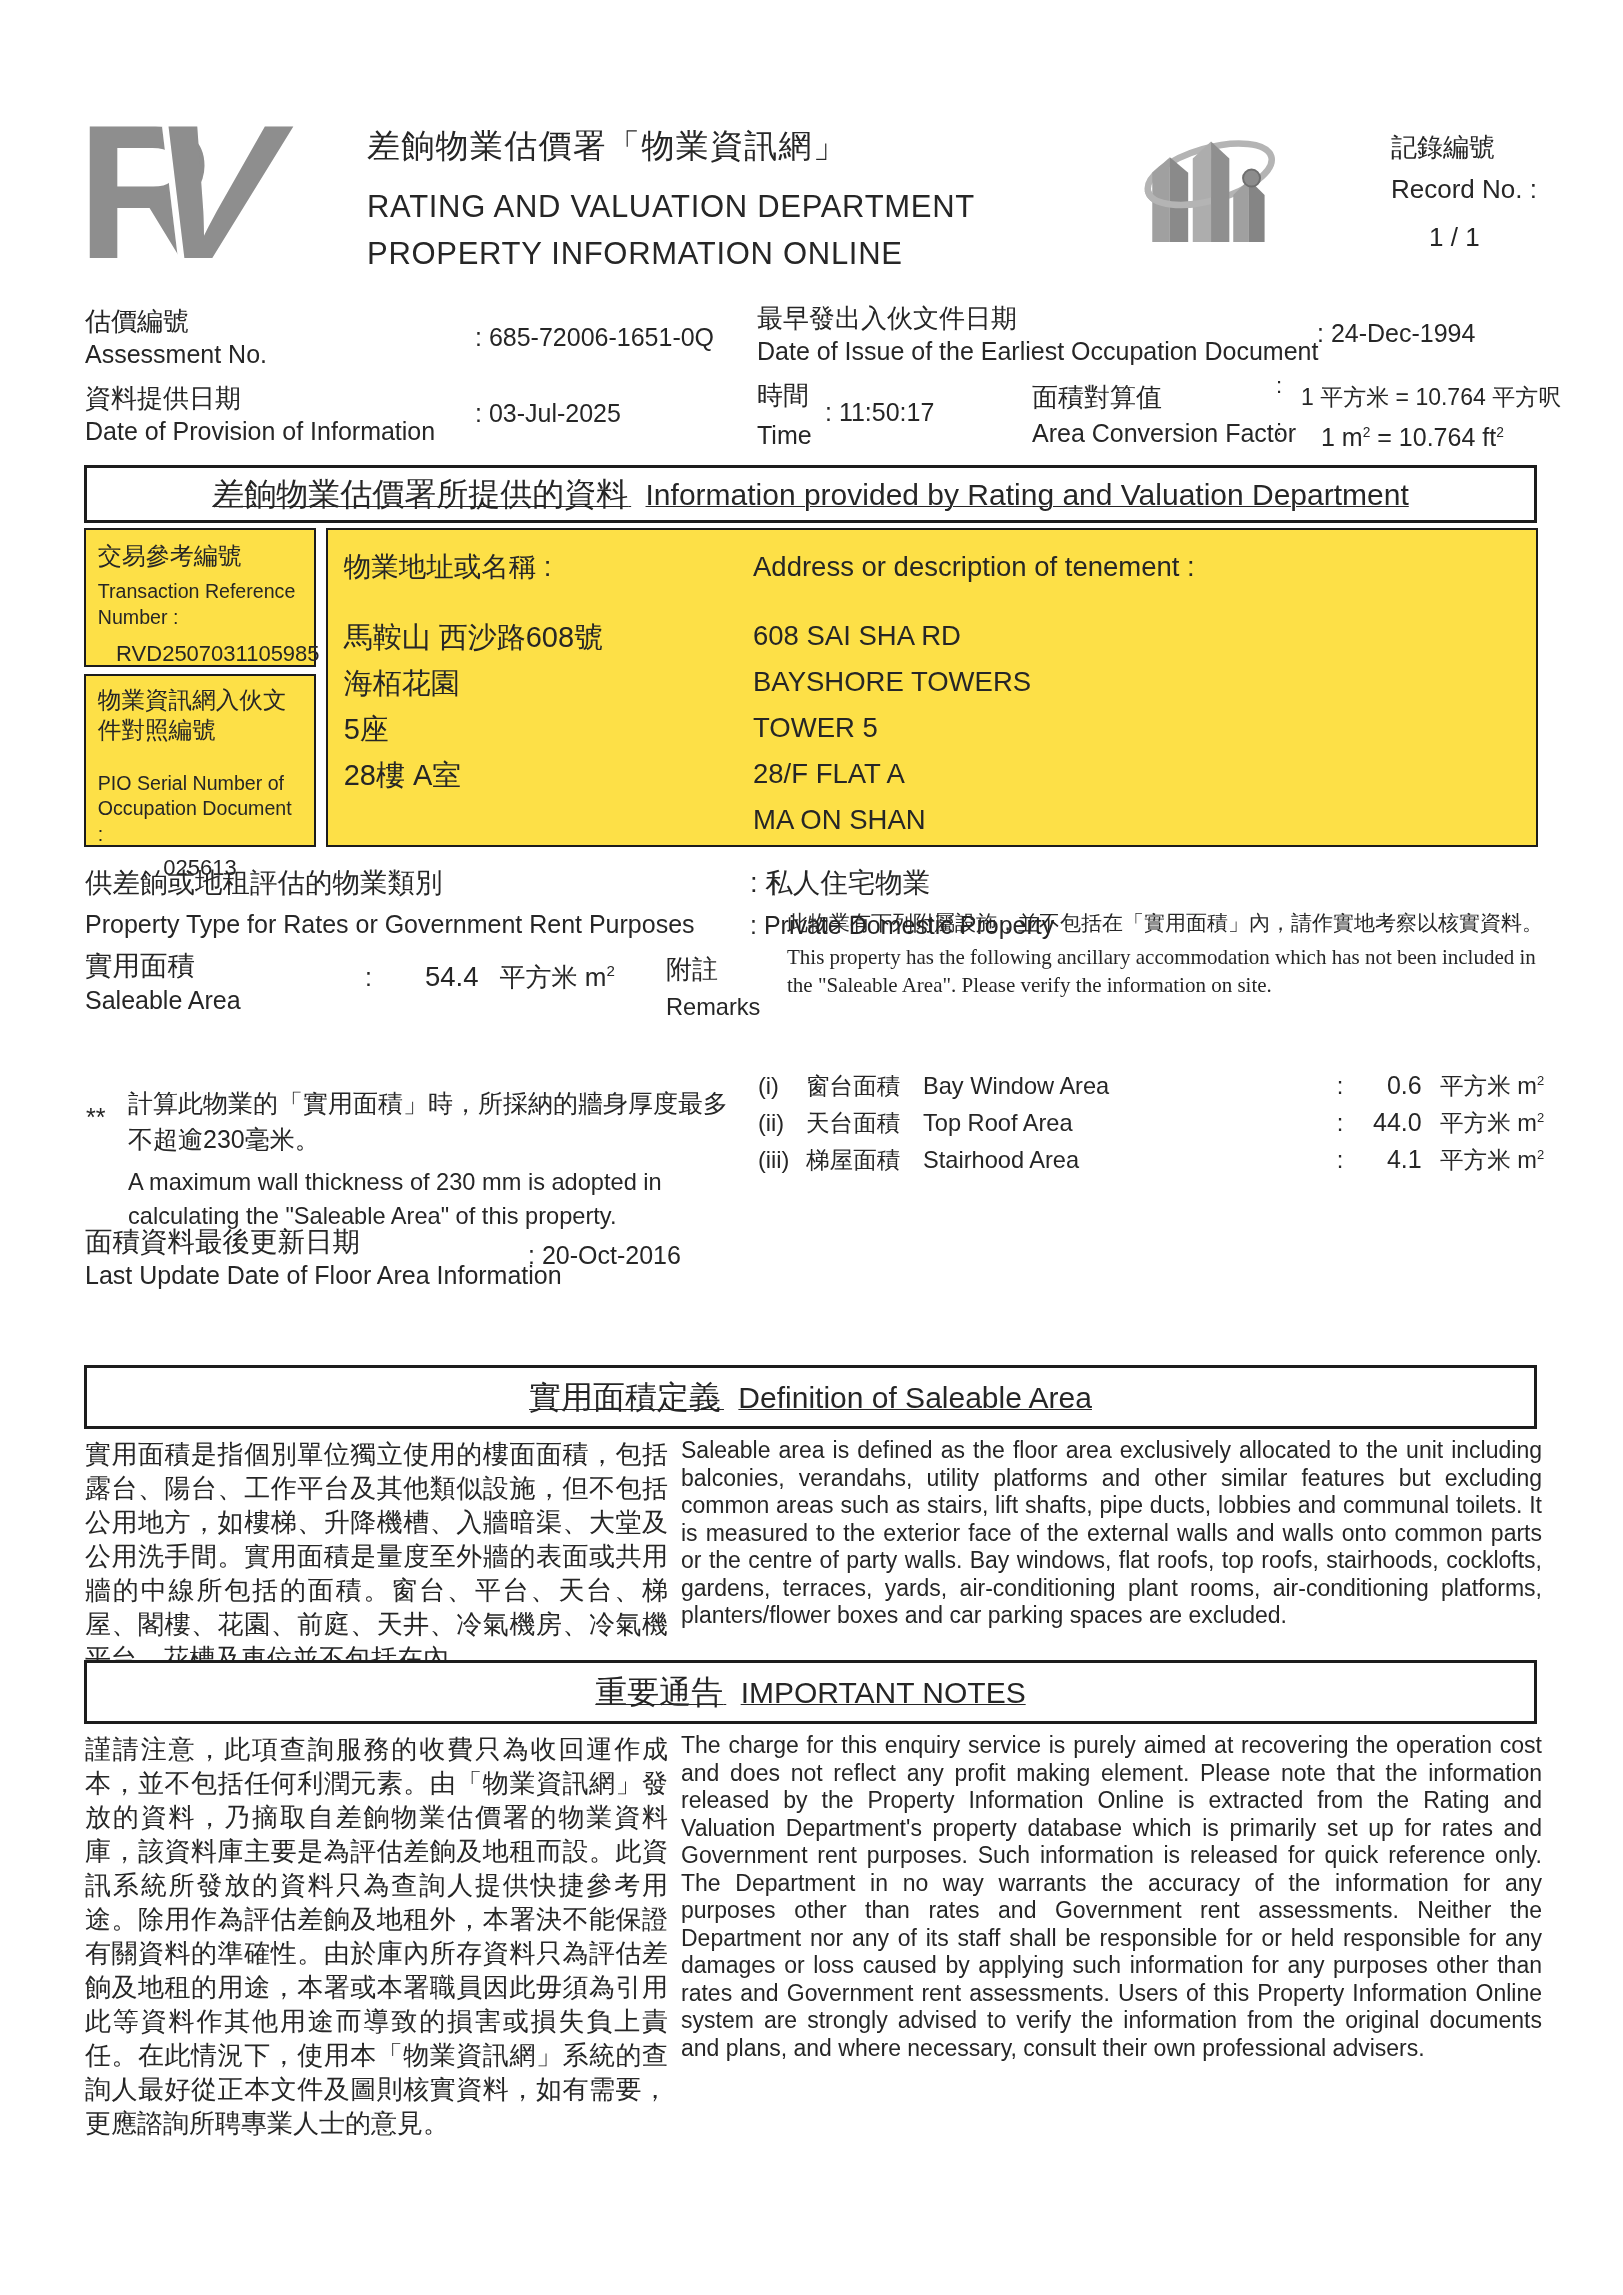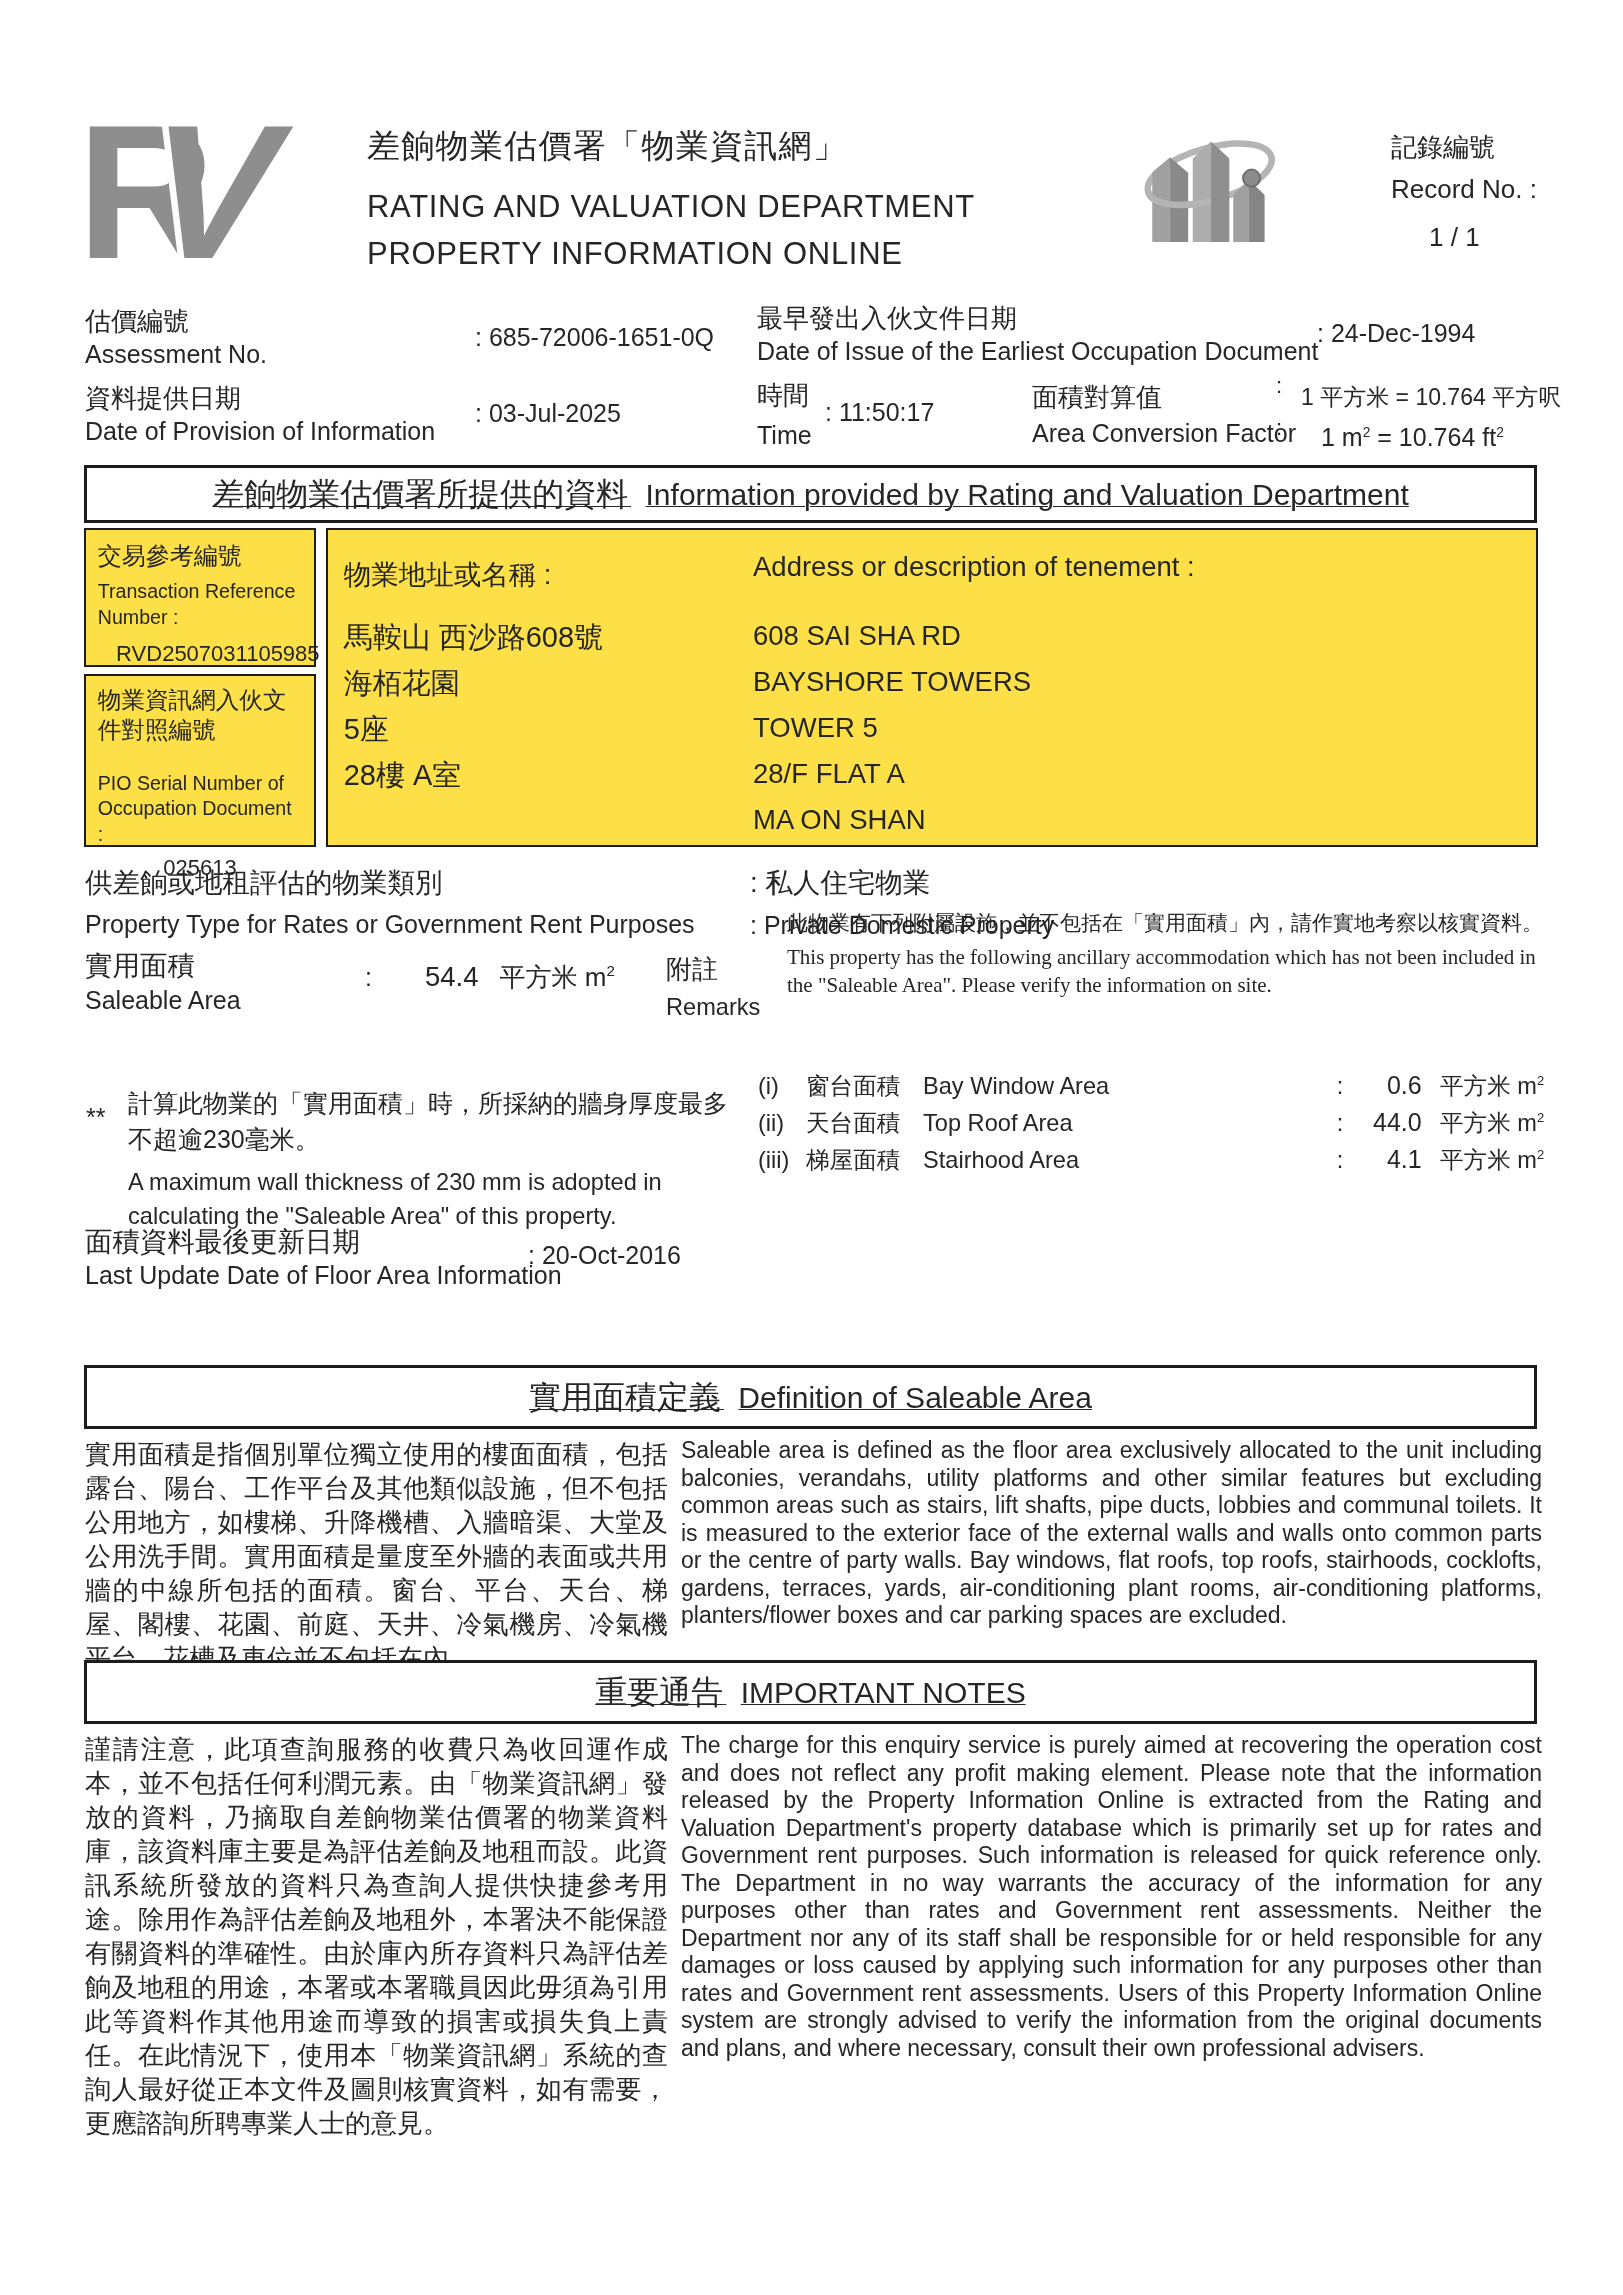--- a/index.html
+++ b/index.html
@@ -142,21 +142,21 @@
     <div class="box-val" style="text-indent:18.3px;">RVD2507031105985</div>
   </div>
 
   <div class="info-box" style="left:84px;top:674px;width:232px;height:173px;padding:9.2px 11.8px;">
     <div class="box-label-zh" style="font-size:23.6px;">物業資訊網入伙文件對照編號</div>
     <div class="box-label-en" style="margin-top:25px;">PIO Serial Number of Occupation Document :</div>
     <div class="box-val" style="text-align:center;margin-top:7.9px;">025613</div>
   </div>
 
   <div class="info-box" style="left:326px;top:528px;width:1212px;height:319px;">
-    <div class="abs addr-lbl" style="left:15.7px;top:27px;">物業地址或名稱 :</div>
+    <div class="abs addr-lbl" style="left:15.7px;top:19px;">物業地址或名稱 :</div>
     <div class="abs addr-lbl" style="left:425px;top:21px;">Address or description of tenement :</div>
 
     <div class="abs addr-line" style="left:15.7px;top:88px;">馬鞍山 西沙路608號</div>
     <div class="abs addr-line" style="left:15.7px;top:134px;">海栢花園</div>
     <div class="abs addr-line" style="left:15.7px;top:180px;">5座</div>
     <div class="abs addr-line" style="left:15.7px;top:226px;">28樓 A室</div>
 
     <div class="abs addr-line-en" style="left:425px;top:90px;">608 SAI SHA RD</div>
     <div class="abs addr-line-en" style="left:425px;top:136px;">BAYSHORE TOWERS</div>
     <div class="abs addr-line-en" style="left:425px;top:182px;">TOWER 5</div>

